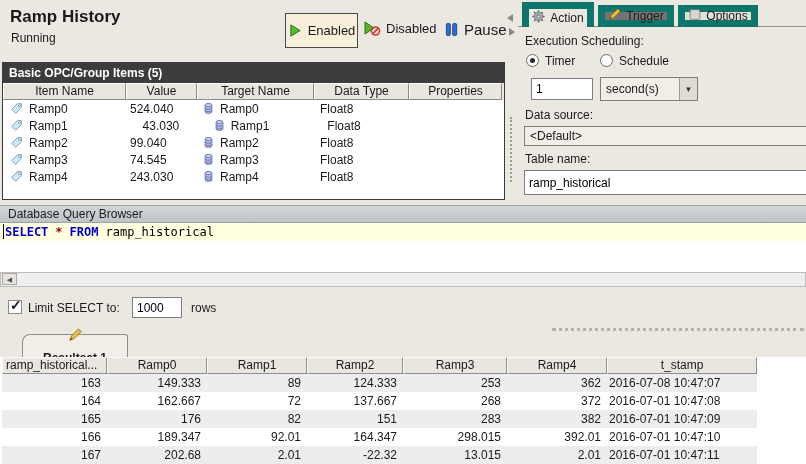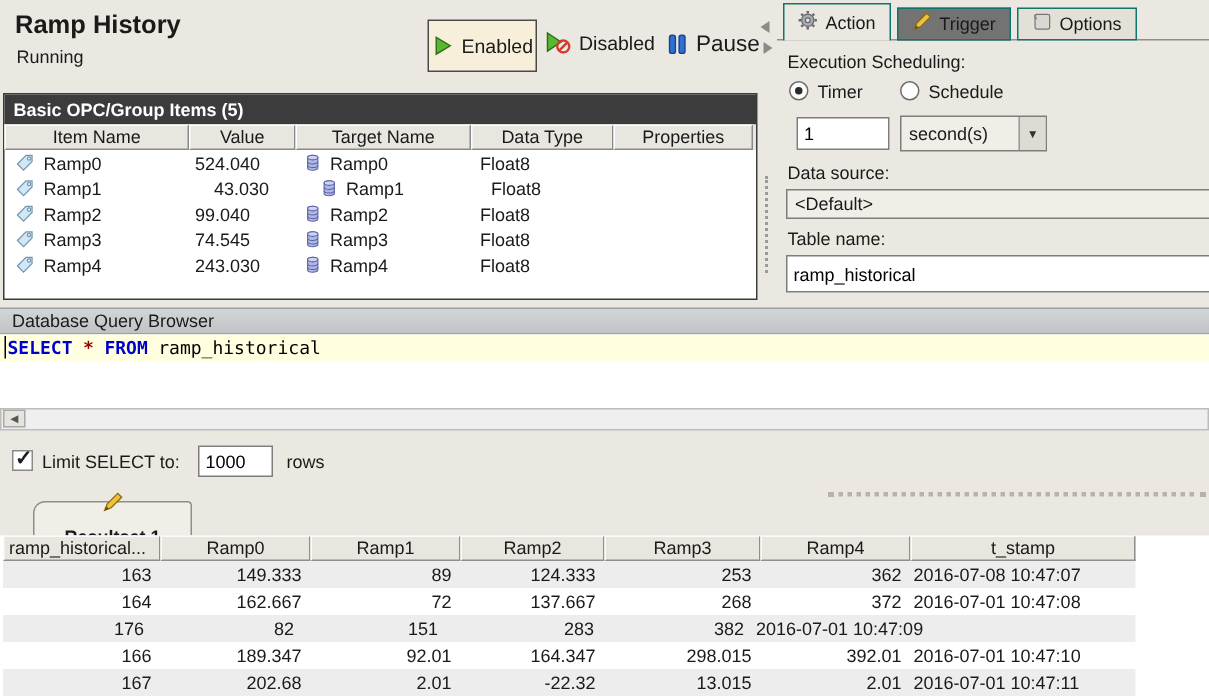--- a/index.html
+++ b/index.html
@@ -38,21 +38,21 @@
   .vsplit { left:506px; top:2px; width:11px; height:200px; }
   .vsplit .vdots { position:absolute; left:4px; top:115px; height:65px; border-left:2px dotted #9a9a9a; }
   .tri { position:absolute; width:0; height:0; }
   .tri.left { left:1px; top:12px; border-top:4px solid transparent; border-bottom:4px solid transparent; border-right:6px solid #8a8a8a; }
   .tri.right { left:3px; top:26px; border-top:4px solid transparent; border-bottom:4px solid transparent; border-left:6px solid #8a8a8a; }
 
   
   .rpanel { left:518px; top:0; width:288px; height:204px; }
   .tabline { position:absolute; left:0; top:26px; width:288px; border-top:1px solid #8e8e8e; }
   .tab { position:absolute; display:flex; align-items:center; justify-content:center; gap:5px;
-    border:1px solid #0f766e; white-space:nowrap; }
+    border:7px solid #0f766e; white-space:nowrap; }
   .tab.sel { left:4px; top:2px; width:72px; height:25px; background:#ebe8e1; border-bottom:none; z-index:2; }
   .tab.u1 { left:80px; top:5px; width:76px; height:22px; background:#737373; }
   .tab.u2 { left:160px; top:5px; width:80px; height:22px; background:#e3e0d8; }
   .rlabel { position:absolute; left:7px; }
   .radio { position:absolute; width:13px; height:13px; border-radius:50%;
     border:1px solid #6b6b6b; background:#fdfdfd; }
   .radio.sel::after { content:""; position:absolute; left:3px; top:3px; width:5px; height:5px;
     border-radius:50%; background:#2a2a2a; }
   .fld { border:1px solid #7d7d7d; background:#fff; display:flex; align-items:center;
     font-family:"Liberation Sans",sans-serif; font-size:12px; padding-left:4px; }
@@ -368,20 +368,21 @@
       <div class="res-row">
         <div class="res-cell num" style="width: 105px;">164</div>
         <div class="res-cell num" style="width: 100px;">162.667</div>
         <div class="res-cell num" style="width: 100px;">72</div>
         <div class="res-cell num" style="width: 96px;">137.667</div>
         <div class="res-cell num" style="width: 104px; text-align: right;">268</div>
         <div class="res-cell num" style="width: 100px;">372</div>
         <div class="res-cell ts" style="width: 150px;">2016-07-01 10:47:08</div>
       </div>
       <div class="res-row">
+        <div class="res-cell num" style="width: 105px;">165</div>
         <div class="res-cell num" style="width: 100px;">176</div>
         <div class="res-cell num" style="width: 100px;">82</div>
         <div class="res-cell num" style="width: 96px;">151</div>
         <div class="res-cell num" style="width: 104px;">283</div>
         <div class="res-cell num" style="width: 100px;">382</div>
         <div class="res-cell ts" style="width: 150px;">2016-07-01 10:47:09</div>
       </div>
       <div class="res-row">
         <div class="res-cell num" style="width: 105px;">166</div>
         <div class="res-cell num" style="width: 100px;">189.347</div>

